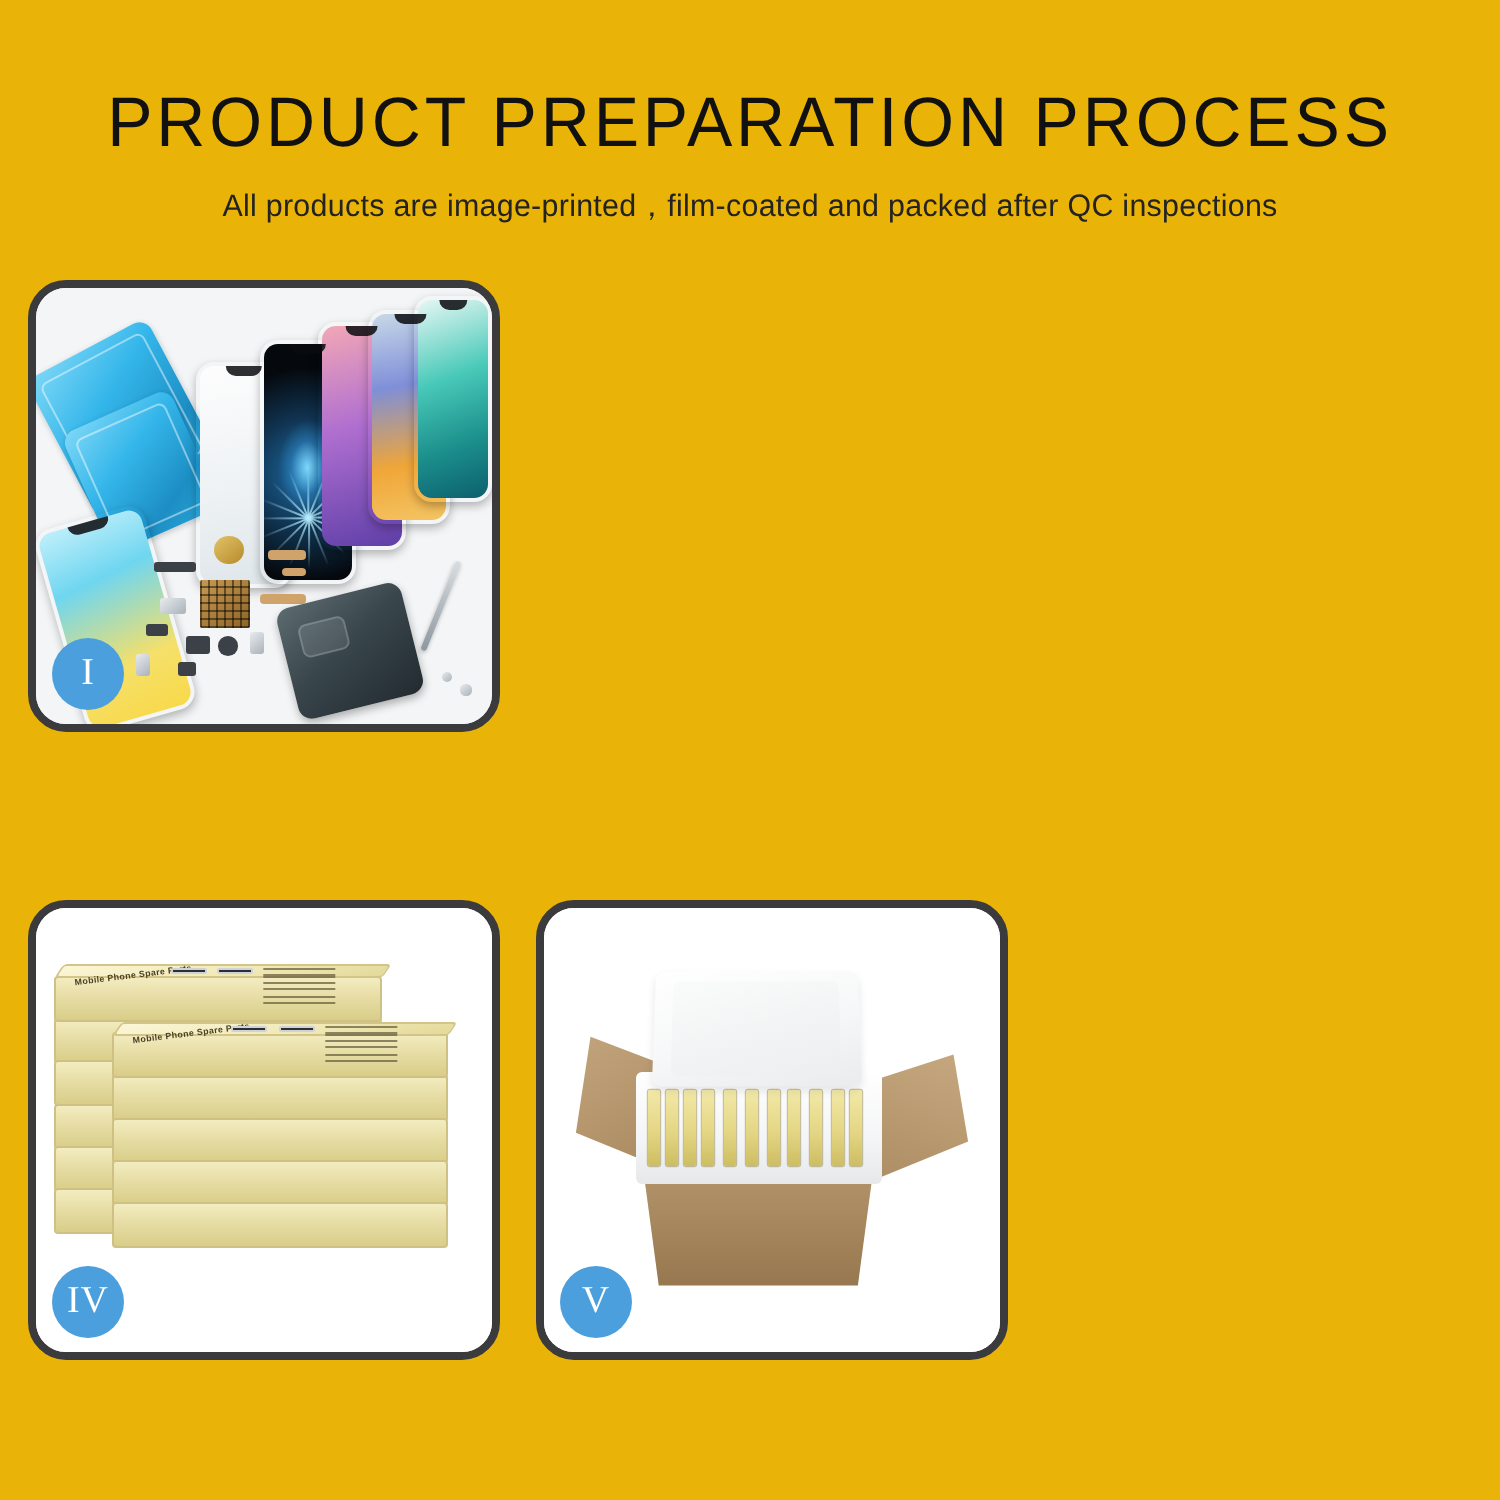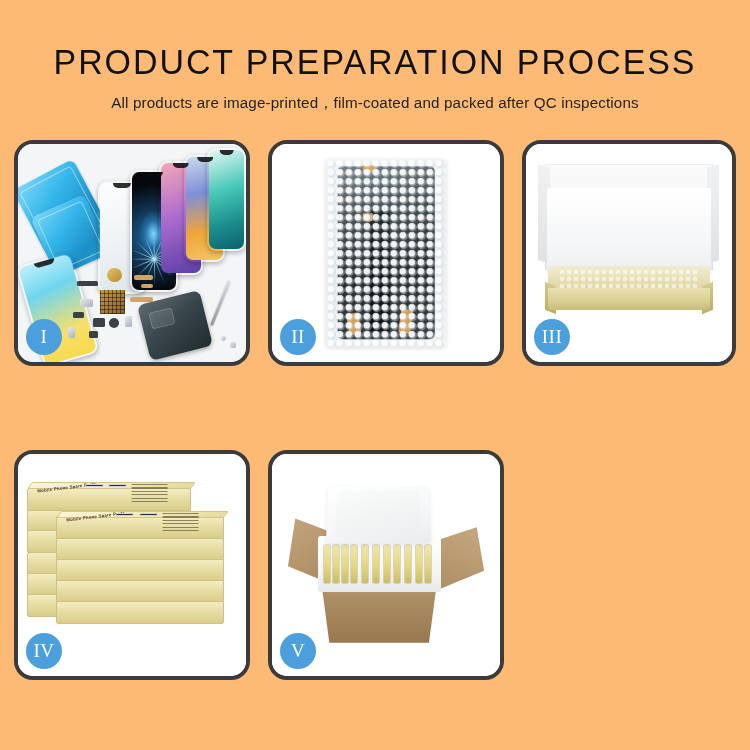--- a/index.html
+++ b/index.html
@@ -2,21 +2,21 @@
 <html><head>
 <meta charset="utf-8">
 <style>
   * { box-sizing: border-box; margin: 0; padding: 0; }
   html, body {
     width: 750px; height: 750px;
     background: #ffffff;
     font-family: "Liberation Sans", sans-serif;
     overflow: hidden;
   }
-  #page { position: relative; width: 750px; height: 750px; background: #fdba74; }
+  #page { position: relative; width: 750px; height: 750px; background: #eab308; }
 
   
   .header { position: absolute; left: 0; top: 0; width: 750px; text-align: center; }
   .title {
     font-family: "Liberation Sans", sans-serif;
     font-size: 35px;
     font-weight: 500;
     letter-spacing: 2.0px;
     color: #111111;
     margin-top: 44px;
@@ -332,50 +332,21 @@
         <div class="backcase" style="left:55%;top:70%;width:28%;height:26%;transform:rotate(-14deg);"></div>
 
         <div class="tweezer" style="left:88%;top:62%;height:22%;transform:rotate(22deg);"></div>
         <div class="part silver round" style="left:89%;top:88%;width:2.4%;height:2.4%;"></div>
         <div class="part silver round" style="left:93%;top:91%;width:2.4%;height:2.4%;"></div>
 
       </div>
       <div class="badge">I</div>
     </div>
 
-    <div class="panel" style="left:268px;top:4px;width:236px;height:226px;">
-      <div class="scene p2bg">
-        <div class="bubblepack">
-          <div class="bp-inner"></div>
-          <div class="bp-strip"></div>
-          <div class="tapebit" style="left:30%;top:3%;width:12%;height:4%;"></div>
-          <div class="tapebit" style="left:30%;top:29%;width:9%;height:4%;"></div>
-          <div class="tapebit" style="left:18%;top:82%;width:10%;height:11%;transform:rotate(-9deg);"></div>
-          <div class="tapebit" style="left:62%;top:80%;width:10%;height:13%;transform:rotate(7deg);"></div>
-          <div class="bubbles"></div>
-          <div class="bubbles o"></div>
-        </div>
-      </div>
-      <div class="badge">II</div>
-    </div>
-
-    <div class="panel" style="left:522px;top:4px;width:214px;height:226px;">
-      <div class="scene p3bg">
-        <div class="b3-lid"></div>
-        <div class="b3-lid-left"></div>
-        <div class="b3-lid-right"></div>
-        <div class="b3-foam"></div>
-        <div class="b3-tray"></div>
-        <div class="b3-contents"></div>
-        <div class="b3-flapL"></div>
-        <div class="b3-flapR"></div>
-        <div class="b3-front"></div>
-      </div>
-      <div class="badge">III</div>
-    </div>
+
 
     <div class="panel" style="left:14px;top:314px;width:236px;height:230px;">
       <div class="scene p4bg">
         <div class="stack">
 
           <div class="sbox" style="left:0;top:16%;"></div>
           <div class="sbox" style="left:0;top:28%;"></div>
           <div class="sbox" style="left:0;top:40%;"></div>
           <div class="sbox" style="left:0;top:52%;"></div>
           <div class="sbox" style="left:0;top:64%;"></div>

